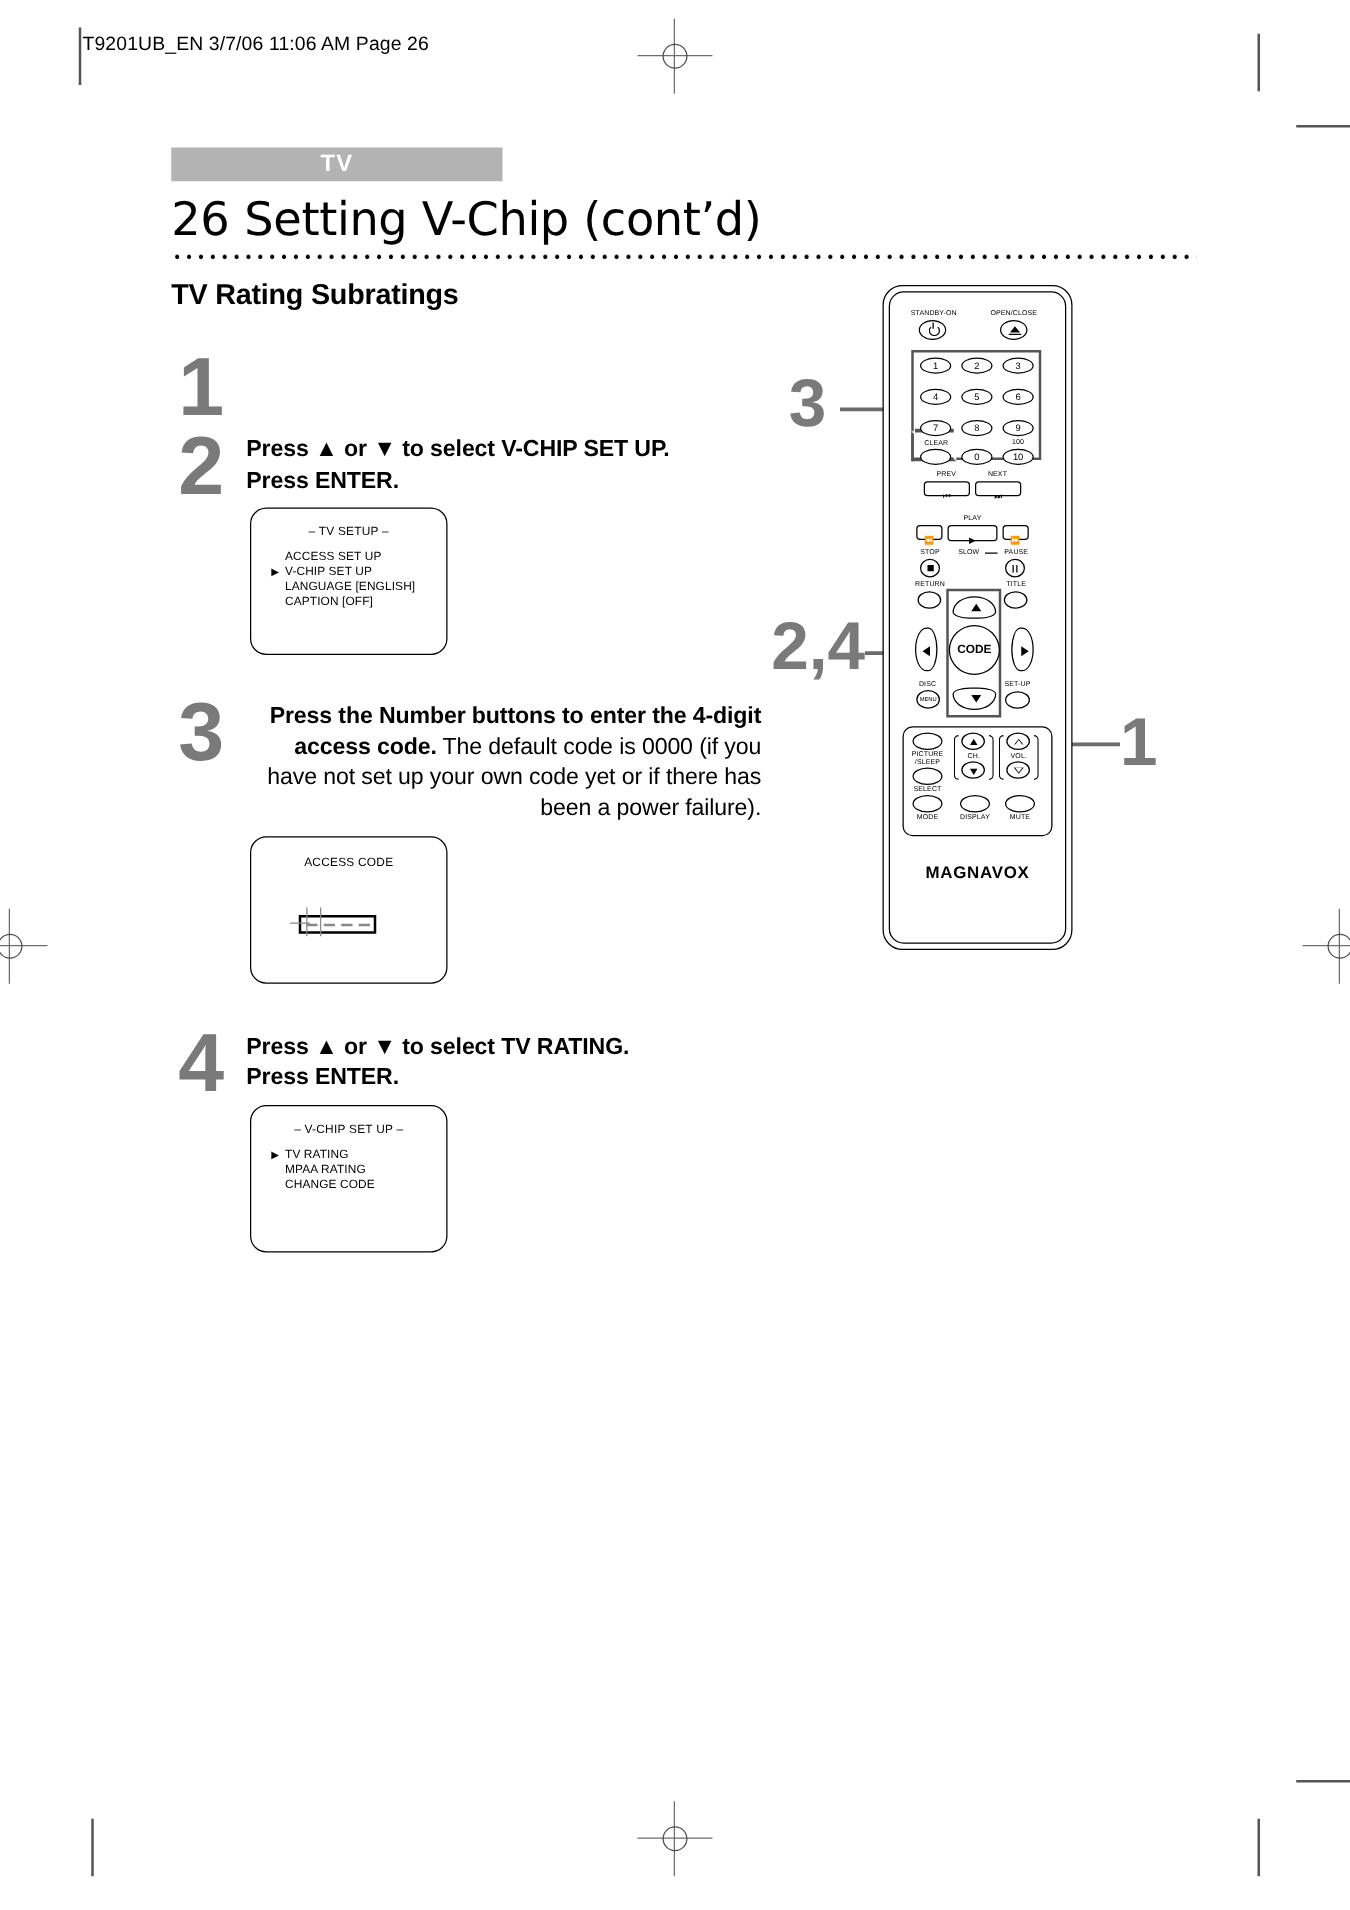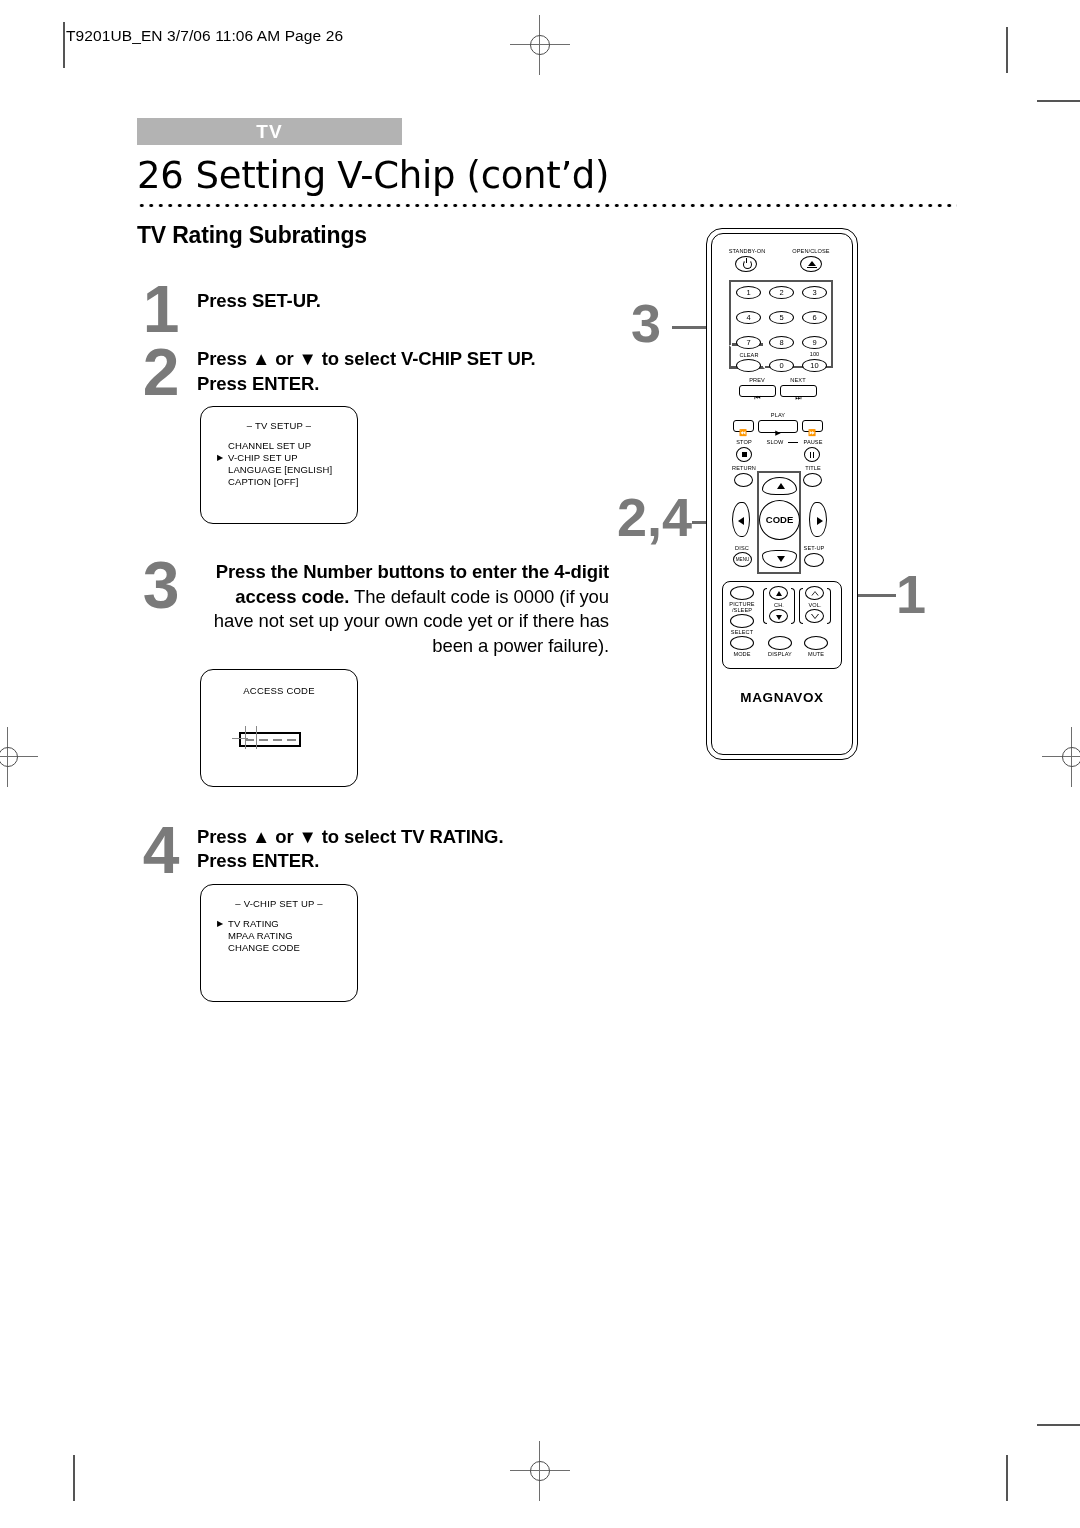--- a/index.html
+++ b/index.html
@@ -319,36 +319,33 @@
   <div class="page-title">
     <span class="num">26</span><span>Setting V-Chip (cont’d)</span>
   </div>
 
   <div class="dotrule"></div>
 
   <div class="sect-title">TV Rating Subratings</div>
 
   <div class="step" style="margin-top:40px; height:62px;">
     <div class="bignum">1</div>
-    <div class="steptext">
-      <span>Press SET-UP.</span>
-    </div>
   </div>
 
   <div class="step" style="margin-top:-4px;">
     <div class="bignum" style="top:-8px;">2</div>
     <div class="steptext">
       <div>Press ▲ or ▼ to select V-CHIP SET UP.</div>
       <div>Press ENTER.</div>
     </div>
 
     <div class="osd">
       <div class="osd-title">– TV SETUP –</div>
       <div class="osd-list">
-        <div class="row"><span>CHANNEL SET UP</span></div>
+        <div class="row"><span>ACCESS SET UP</span></div>
         <div class="row"><span class="cur">▶</span><span>V-CHIP SET UP</span></div>
         <div class="row"><span>LANGUAGE  [ENGLISH]</span></div>
         <div class="row"><span>CAPTION  [OFF]</span></div>
       </div>
     </div>
   </div>
 
   <div class="step" style="margin-top:36px;">
     <div class="bignum" style="top:-8px;">3</div>
     <div class="steptext" style="width:412px;text-align:right;">

